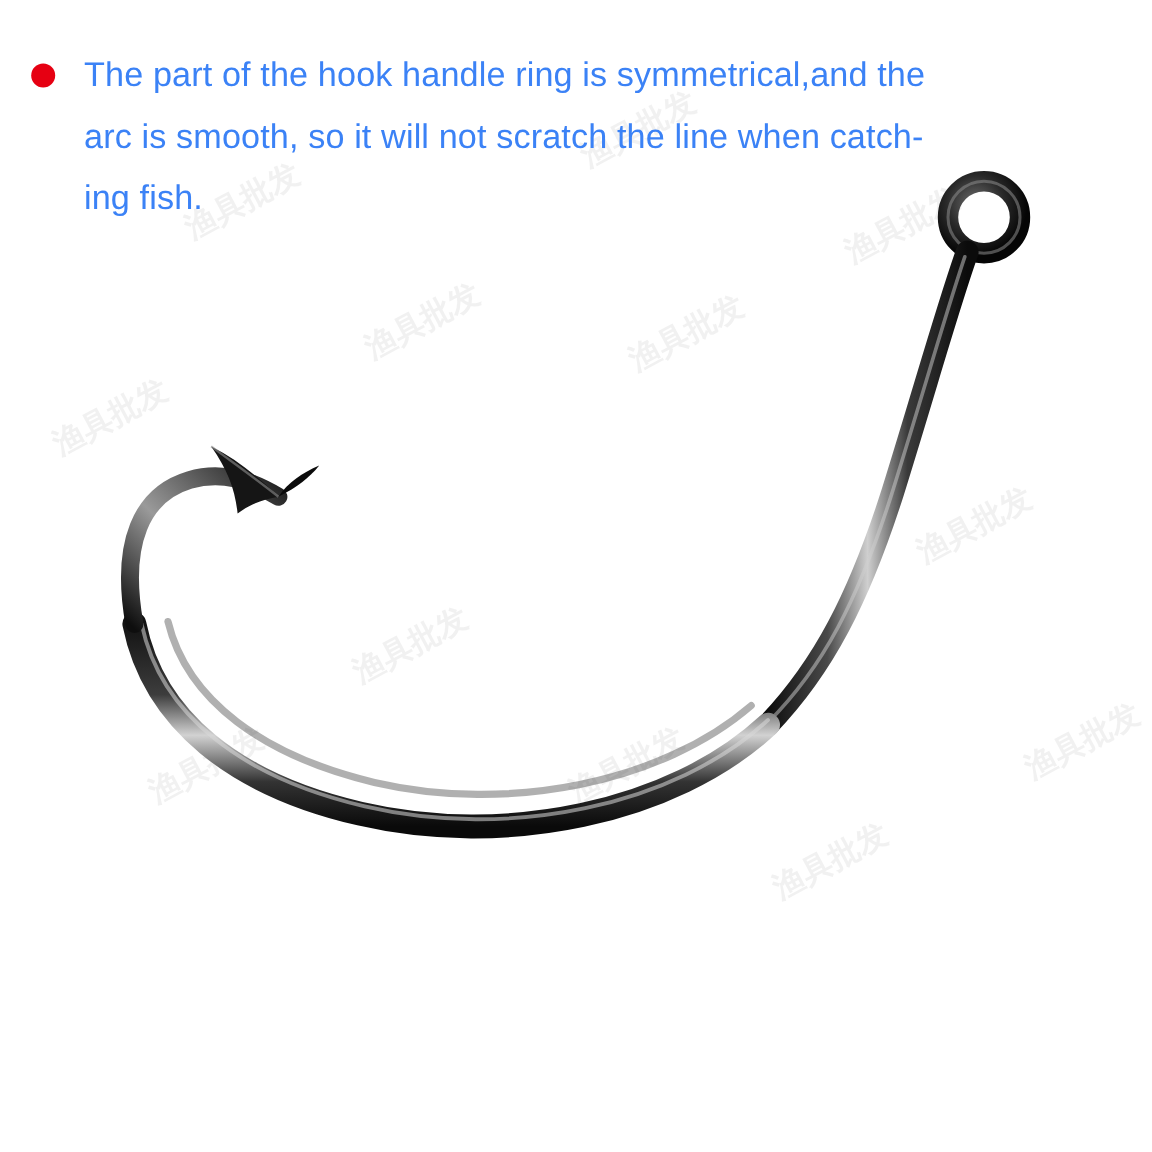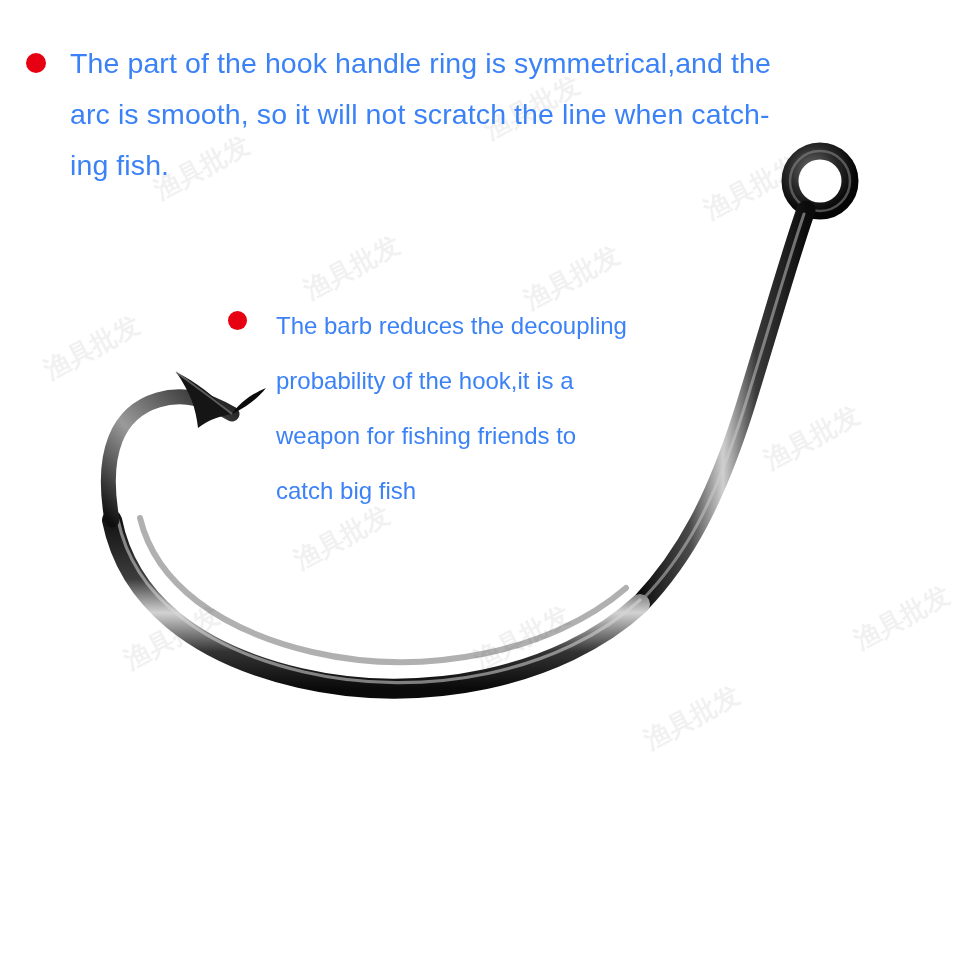--- a/index.html
+++ b/index.html
@@ -185,22 +185,15 @@
     </g>
   </svg>
 
   <div class="callout" id="callout-top">
     <span class="bullet"></span>
     <div class="callout-text">The part of the hook handle ring is symmetrical,and the
 arc is smooth, so it will not scratch the line when catch-
 ing fish.</div>
   </div>
 
-  <div class="callout" id="callout-mid">
-    <span class="bullet"></span>
-    <div class="callout-text">The barb reduces the decoupling
-probability of the hook,it is a
-weapon for fishing friends to
-catch big fish</div>
-  </div>
 
 
 </div>
 
 </body></html>

